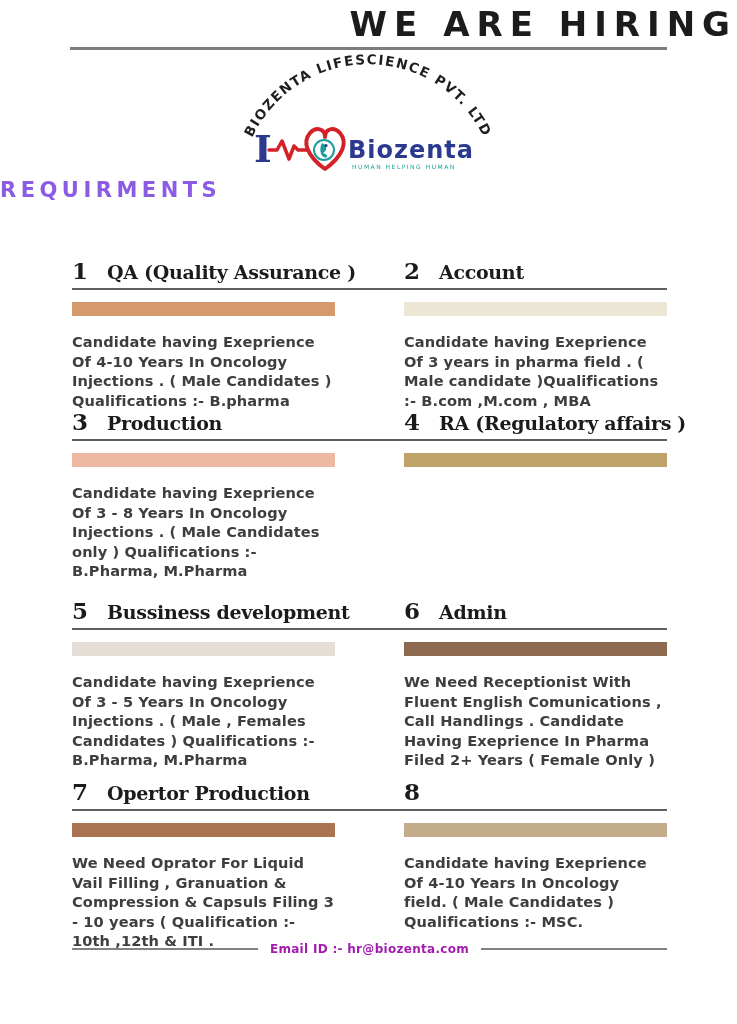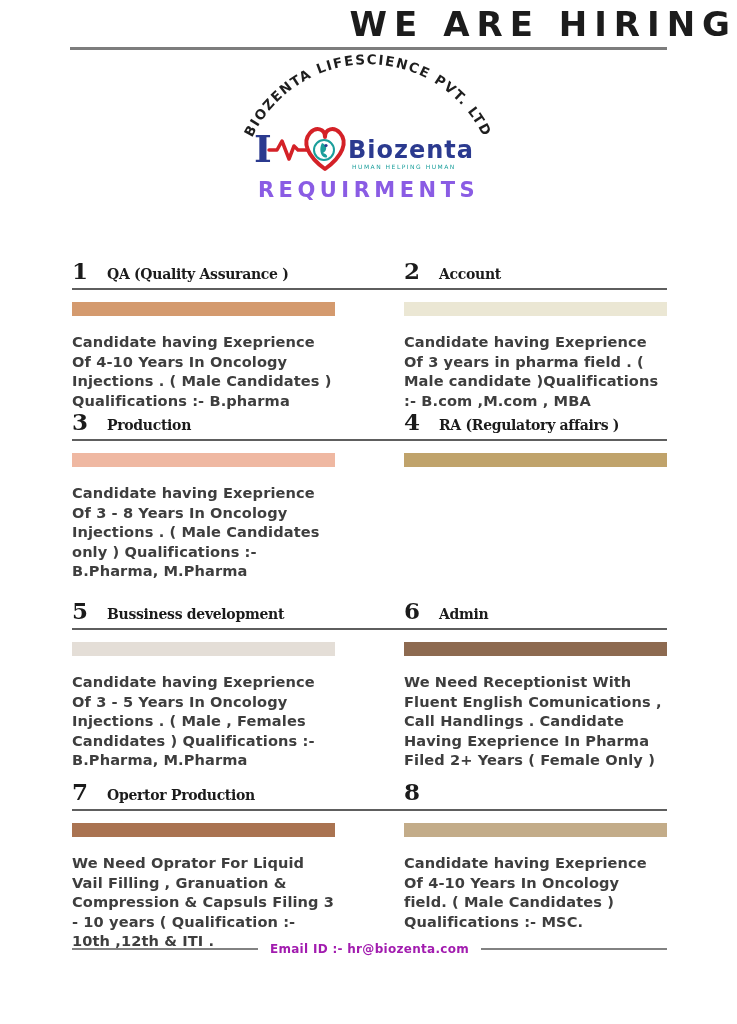--- a/index.html
+++ b/index.html
@@ -23,21 +23,20 @@
     white-space:nowrap;
   }
   .title-divider{
     position:absolute;top:47px;left:70px;width:597px;height:3px;
     background:#7d7d7d;
   }
   .arc-svg{position:absolute;top:48px;left:168px;}
   .logo-svg{position:absolute;top:118px;left:248px;}
   .subtitle{
     position:absolute;top:178px;left:0;width:100%;
-    text-align:center;
     font-weight:bold;
     font-size:21px;
     letter-spacing:4.5px;
     color:#8a5ce4;
   }
   
   .row{
     position:absolute;left:72px;width:595px;
     display:flex;
     justify-content:space-between;
@@ -58,21 +57,21 @@
     font-family:"DejaVu Serif","Liberation Serif",serif;
     font-weight:bold;
     color:#1b1b1b;
   }
   .section-number{
     font-size:23px;
     width:35px;
     flex:0 0 35px;
   }
   .section-title{
-    font-size:14px;
+    font-size:19px;
     letter-spacing:-0.3px;
     white-space:nowrap;
   }
   .section-bar{
     height:14px;
     width:100%;
   }
   .section-desc{
     margin-top:16px;
     font-size:14.6px;

